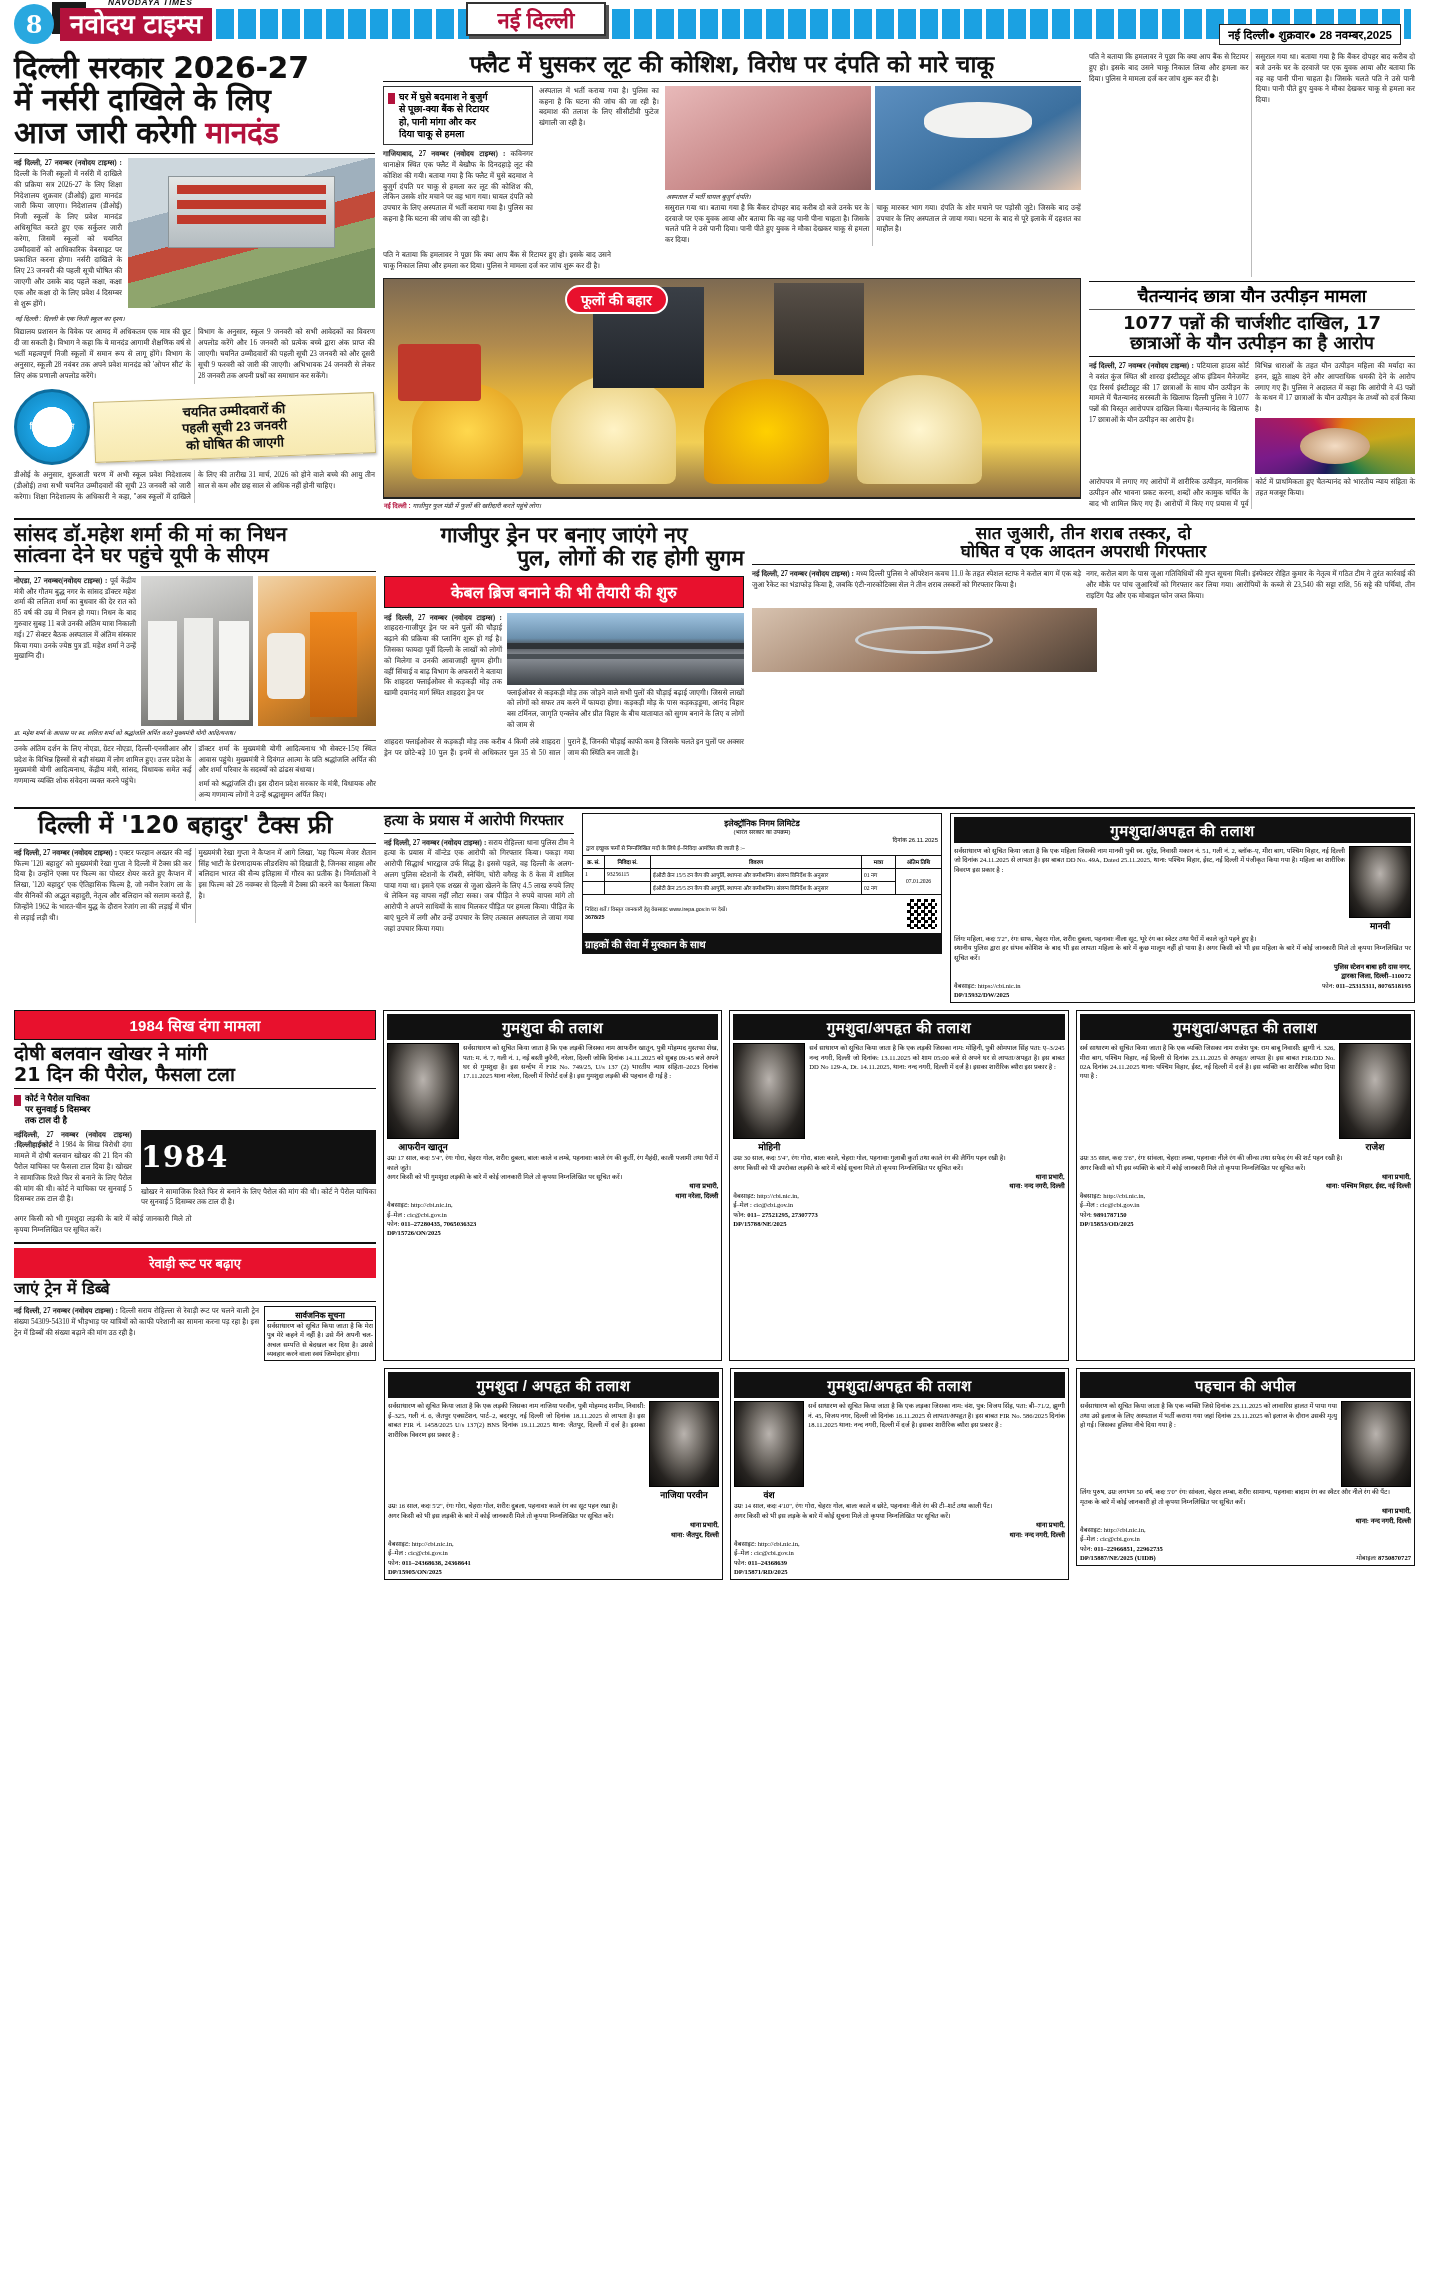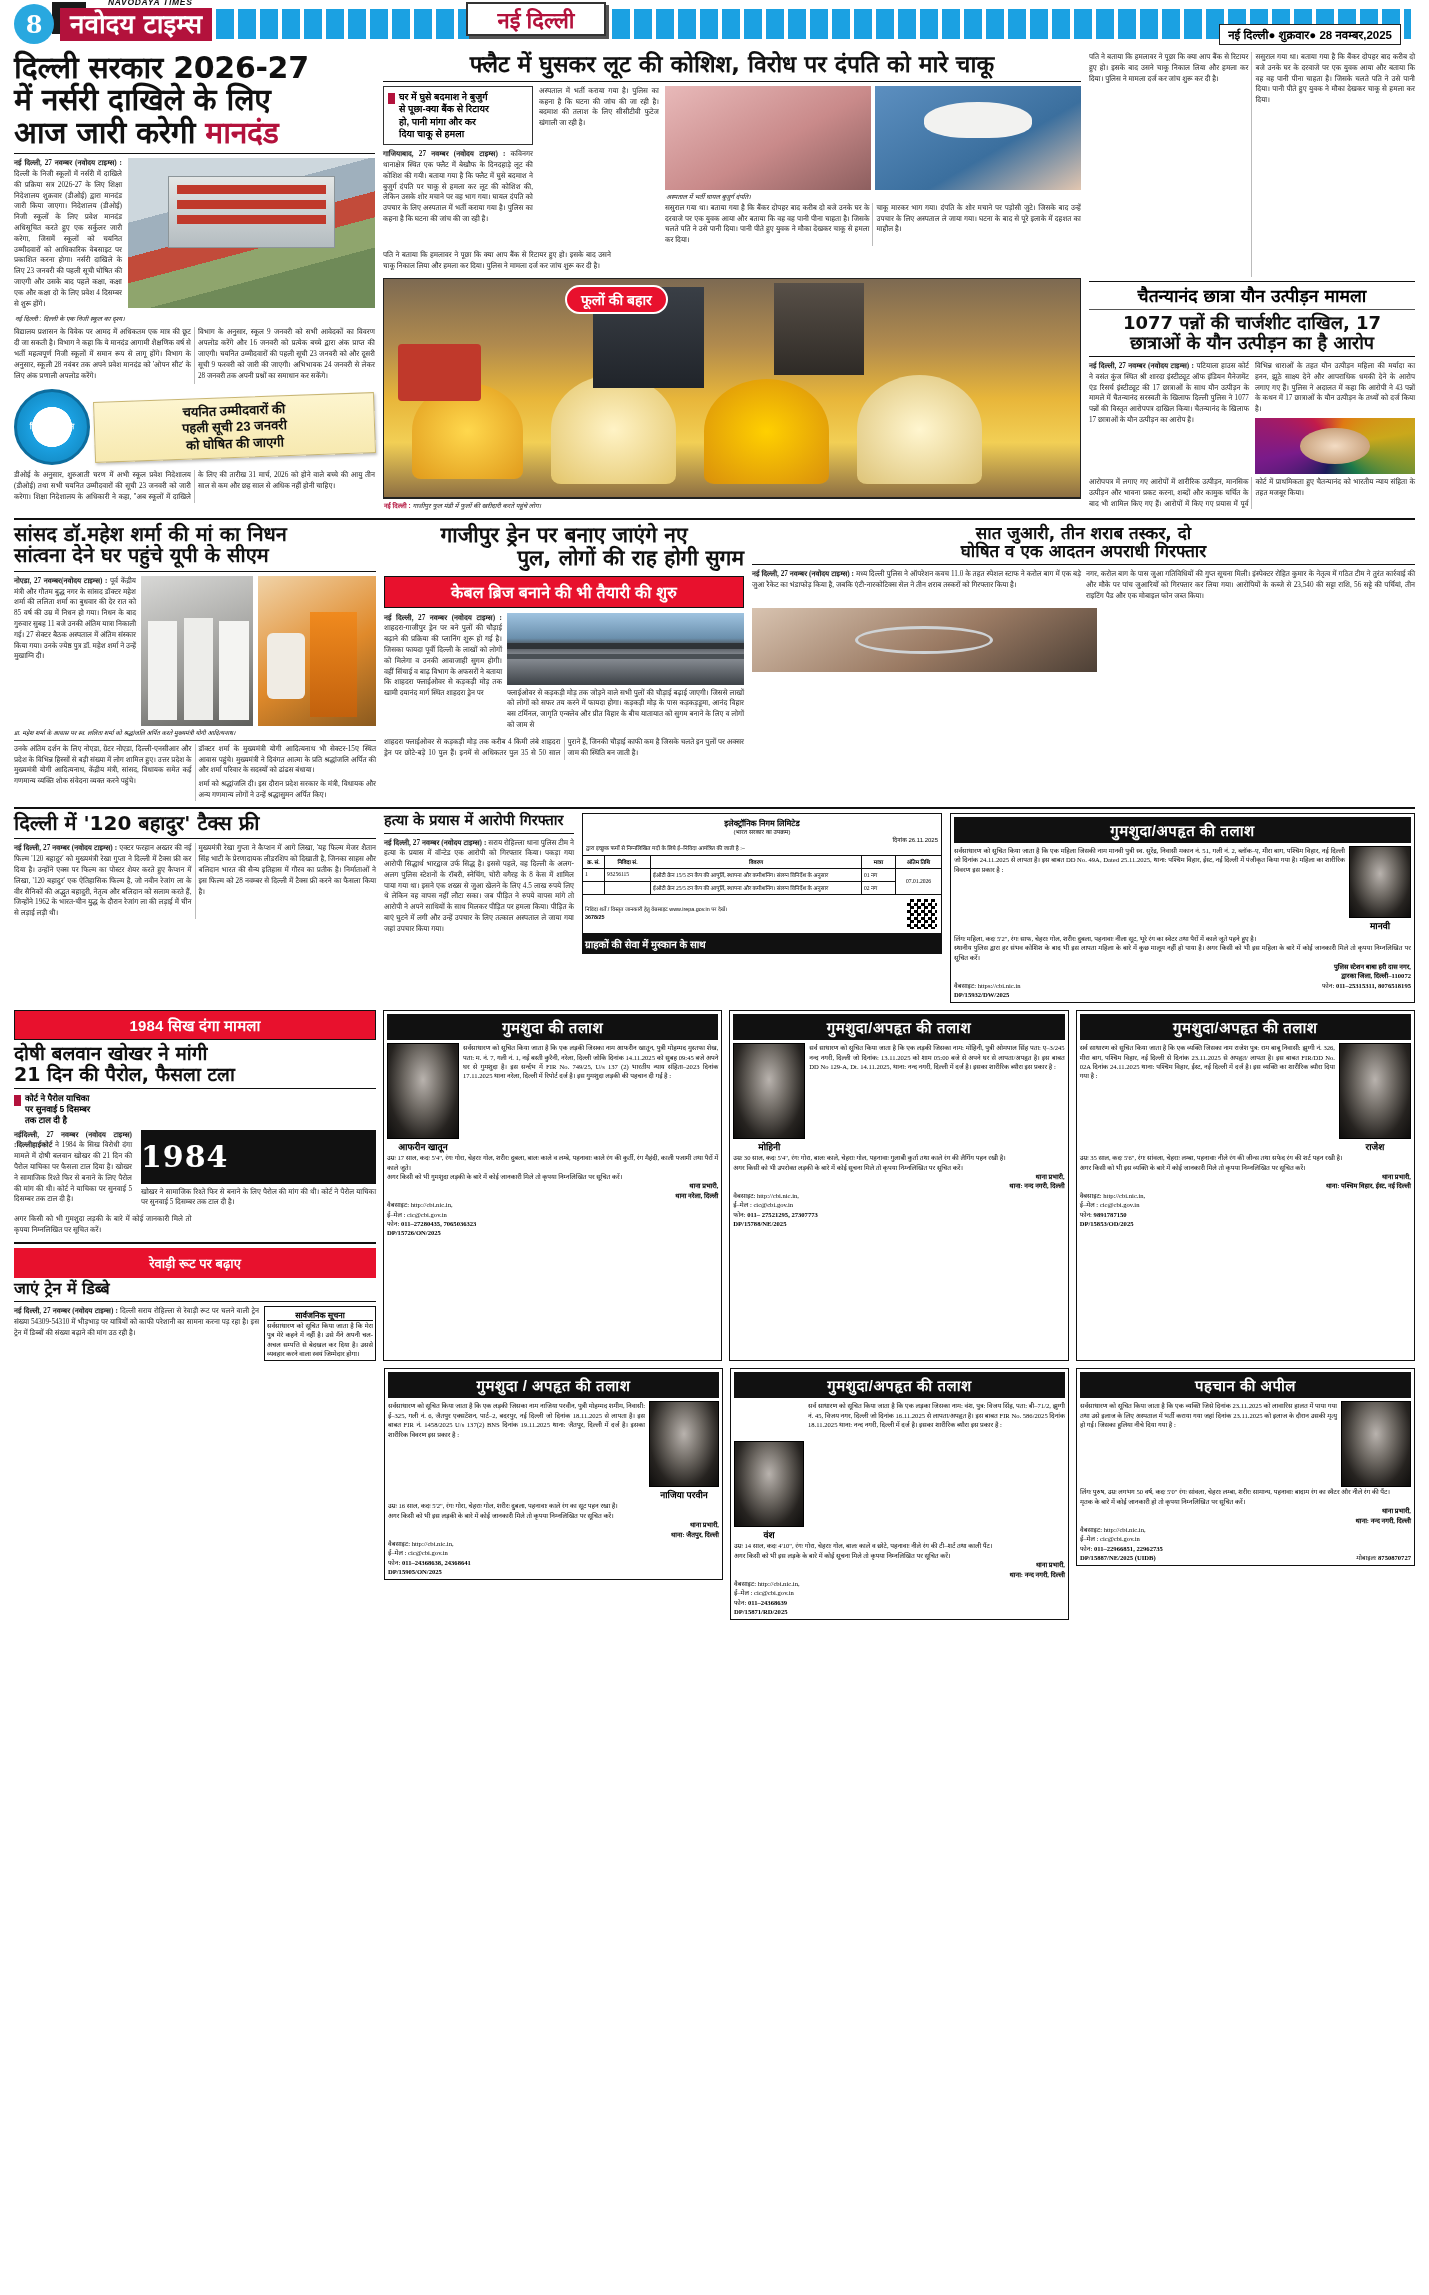--- a/index.html
+++ b/index.html
@@ -356,21 +356,21 @@
       </div>
       <div class="imgph ph-hands" style="height:64px;margin:3px 0;width:52%;">
         <div style="position:absolute;left:30%;top:28%;width:40%;height:44%;border:3px solid #cfd3d6;border-radius:50%;"></div>
       </div>
     </div>
   </div>
 
   <div style="display:flex; gap:8px; margin-top:6px; border-top:2px solid #111; padding-top:4px;">
 
     <div class="col-a">
-      <div class="hl" style="font-size:20px;">दिल्ली में '120 बहादुर' टैक्स फ्री</div>
+      <div class="hl" style="font-size:24px;margin-left:24px;">दिल्ली में '120 बहादुर' टैक्स फ्री</div>
       <div class="rule"></div>
       <div class="body-text cols2">
         <p><b>नई दिल्ली, 27 नवम्बर (नवोदय टाइम्स) :</b>
         <span>एक्टर फरहान अख्तर की नई फिल्म '120 बहादुर' को मुख्यमंत्री रेखा गुप्ता ने दिल्ली में टैक्स फ्री कर दिया है। उन्होंने एक्स पर फिल्म का पोस्टर शेयर करते हुए कैप्शन में लिखा, '120 बहादुर' एक ऐतिहासिक फिल्म है, जो नवीन रेजांग ला के वीर सैनिकों की अद्भुत बहादुरी, नेतृत्व और बलिदान को सलाम करते हैं, जिन्होंने 1962 के भारत-चीन युद्ध के दौरान रेजांग ला की लड़ाई में चीन से लड़ाई लड़ी थी।</span></p>
         <p>मुख्यमंत्री रेखा गुप्ता ने कैप्शन में आगे लिखा, 'यह फिल्म मेजर शैतान सिंह भाटी के प्रेरणादायक लीडरशिप को दिखाती है, जिनका साहस और बलिदान भारत की सैन्य इतिहास में गौरव का प्रतीक है। निर्माताओं ने इस फिल्म को 28 नवम्बर से दिल्ली में टैक्स फ्री करने का फैसला किया है।</p>
       </div>
     </div>
 
     <div style="width:190px;">
       <div class="hl" style="font-size:14.5px;">हत्या के प्रयास में आरोपी गिरफ्तार</div>
@@ -615,21 +615,21 @@
       <div class="ad-body">
         <span>फोन:</span>
         <b>011–24368638, 24368641</b>
       </div>
       <div class="ad-body" style="font-weight:bold;">DP/15905/ON/2025</div>
     </div>
 
     <div style="flex:1;" class="ad">
       <div class="ad-title">गुमशुदा/अपहृत की तलाश</div>
       <div style="display:flex;gap:4px;">
-        <div style="width:70px;margin-top:40px;">
+        <div style="width:70px;">
           <div class="mugshot" style="height:86px;"></div>
           <div class="mug-name">वंश</div>
         </div>
         <div class="ad-body" style="flex:1;">सर्व साधारण को सूचित किया जाता है कि एक लड़का जिसका नाम: वंश, पुत्र: विजय सिंह, पता: बी–71/2, झुग्गी नं. 45, विजय नगर, दिल्ली जो दिनांक 16.11.2025 से लापता/अपहृत है। इस बाबत FIR No. 586/2025 दिनांक 18.11.2025 थाना: नन्द नगरी, दिल्ली में दर्ज है। इसका शारीरिक ब्यौरा इस प्रकार है :</div>
       </div>
       <div class="ad-body">उम्रः 14 साल, कदः 4'10", रंगः गोरा, चेहराः गोल, बालः काले व छोटे, पहनावाः नीले रंग की टी–शर्ट तथा काली पैंट।</div>
       <div class="ad-body">अगर किसी को भी इस लड़के के बारे में कोई सूचना मिले तो कृपया निम्नलिखित पर सूचित करें।</div>
       <div class="ad-body" style="text-align:right;font-weight:bold;">थाना प्रभारी,</div>
       <div class="ad-body" style="text-align:right;font-weight:bold;">थाना: नन्द नगरी, दिल्ली</div>
       <div class="ad-body">

